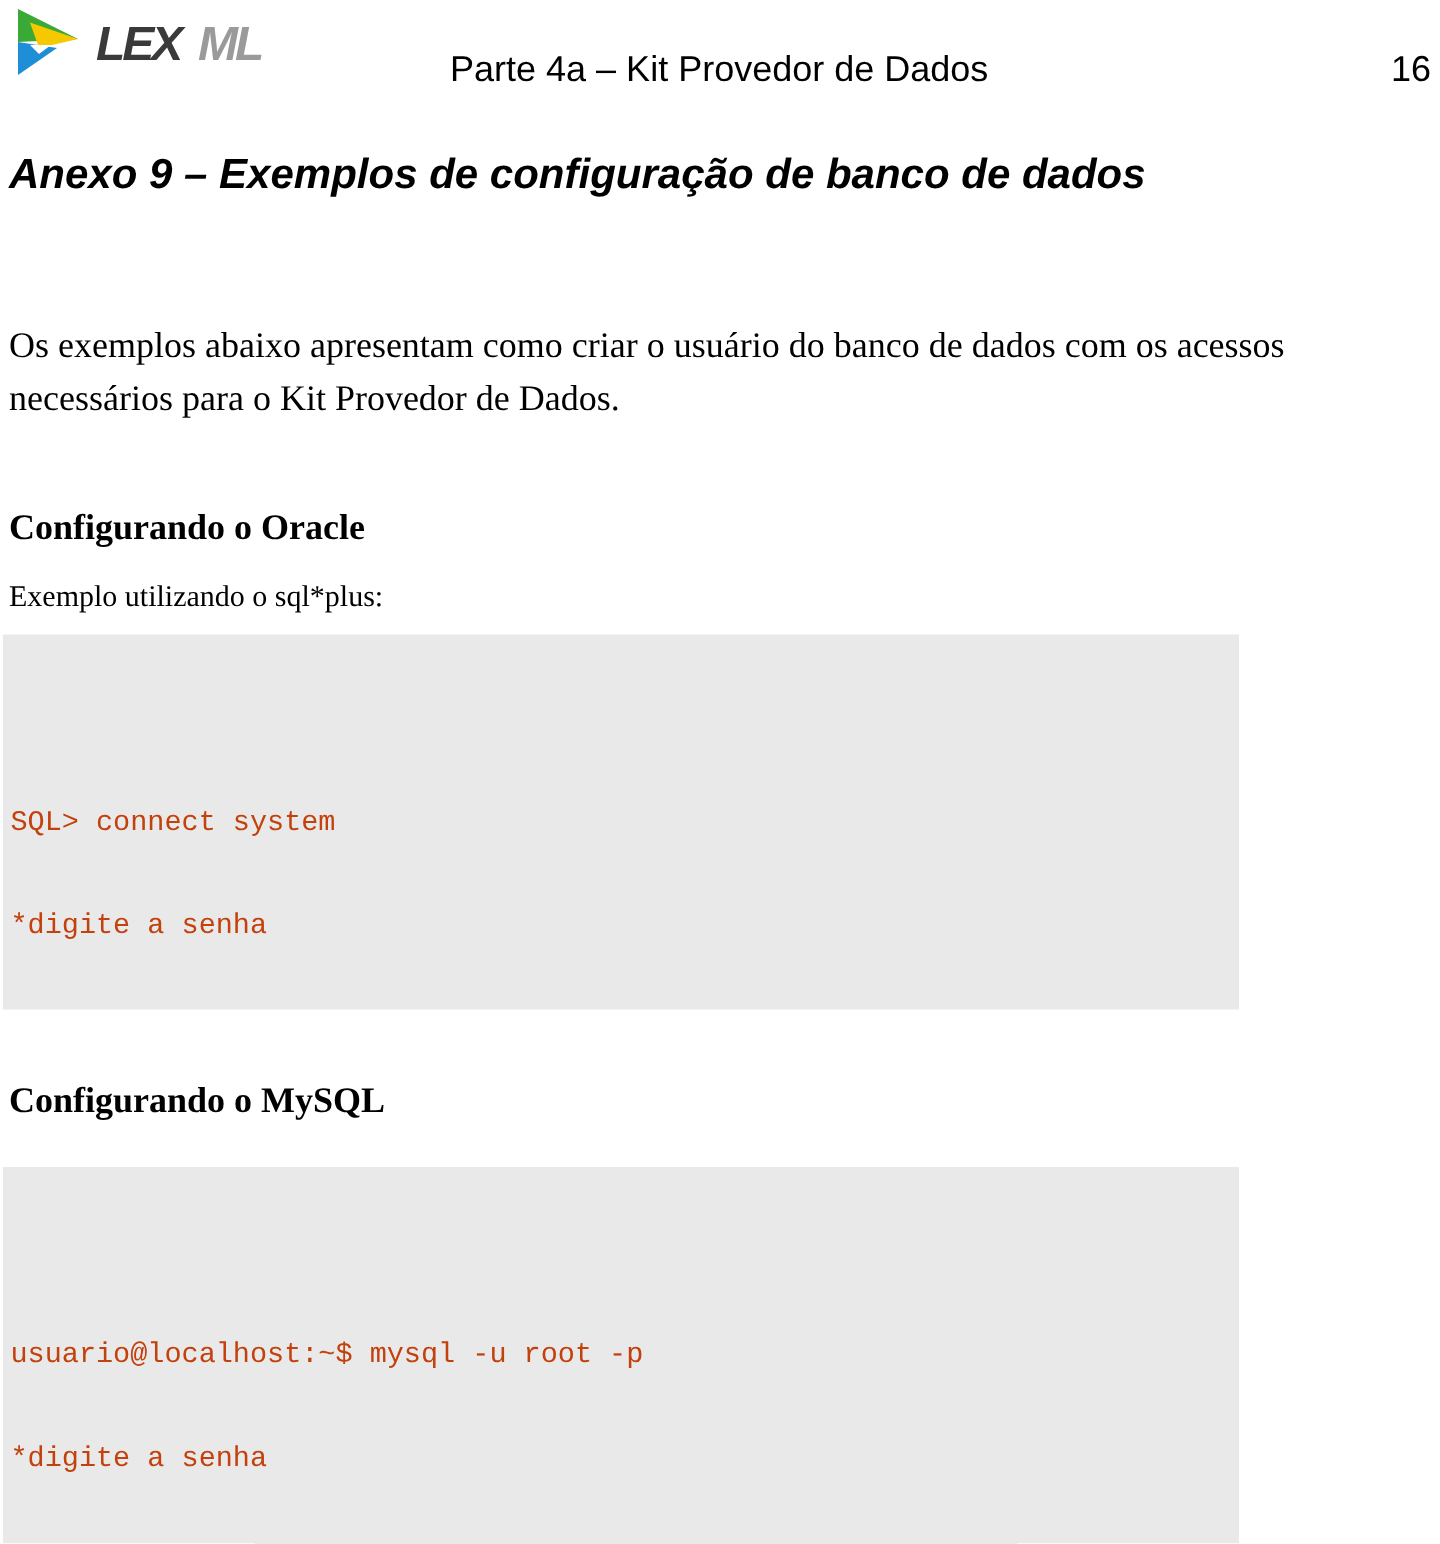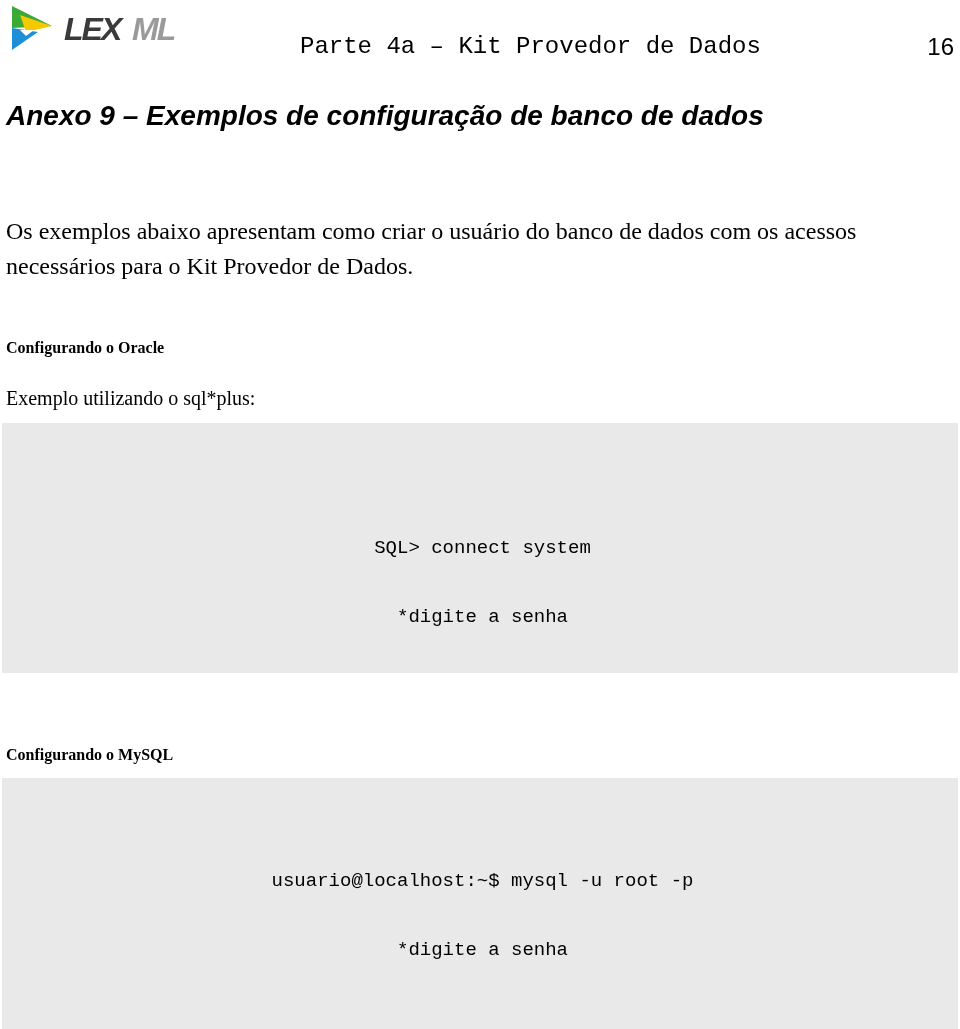--- a/index.html
+++ b/index.html
@@ -1,29 +1,29 @@
 <!DOCTYPE html>
 <html><head>
 <meta charset="utf-8">
 <style>
   html, body { margin: 0; padding: 0; background: #ffffff; }
   body { width: 960px; height: 1029px; position: relative; overflow: hidden; color: #000; }
   .logo { position: absolute; left: 12px; top: 6px; width: 190px; height: 46px; }
   .logo svg { display: block; }
-  .header-title { position: absolute; left: 300px; top: 33px; font-family: Liberation Mono, monospace; font-size: 24px; }
+  .header-title { position: absolute; left: 300px; top: 33px; font-family: Liberation Sans, sans-serif; font-size: 24px; }
   .page-number { position: absolute; right: 6px; top: 33px; font-family: "Liberation Sans", sans-serif; font-size: 24px; }
   .annex-title { position: absolute; left: 6px; top: 100px; font-family: "Liberation Sans", sans-serif; font-size: 28px; font-weight: bold; font-style: italic; }
   .intro { position: absolute; left: 6px; top: 214px; width: 954px; font-family: "Liberation Serif", serif; font-size: 24px; line-height: 35px; }
-  .section-heading { position: absolute; left: 6px; font-family: "Liberation Serif", serif; font-size: 16px; font-weight: bold; }
+  .section-heading { position: absolute; left: 6px; font-family: "Liberation Serif", serif; font-size: 24px; font-weight: bold; }
   .oracle-heading { top: 339px; }
-  .mysql-heading { top: 746px; text-align: right; }
+  .mysql-heading { top: 721px; text-align: right; }
   .example-label { position: absolute; left: 6px; top: 387px; font-family: "Liberation Serif", serif; font-size: 20px; }
-  .code-block { position: absolute; left: 2px; width: 956px; background: #e9e9e9; box-sizing: border-box; padding-left: 5px; font-family: "Liberation Mono", monospace; font-size: 19px; line-height: 23px; color: #000000; white-space: pre; text-align: center; }
+  .code-block { position: absolute; left: 2px; width: 824px; background: #e9e9e9; box-sizing: border-box; padding-left: 5px; font-family: "Liberation Mono", monospace; font-size: 19px; line-height: 23px; color: #c2410c; white-space: pre; }
   .oracle-code { top: 423px; height: 250px; padding-top: 22px; }
-  .mysql-code { top: 778px; height: 251px; }
+  .mysql-code { top: 778px; height: 251px; padding-top: 22px; }
   .code-line { height: 23px; }
   .code-gap { height: 22px; }
 </style>
 </head>
 <body>
 
 <div class="logo">
   <svg width="190" height="46" viewBox="0 0 190 46">
     <polygon points="0,0 40,20 0,22" fill="#3aa935"></polygon>
     <polygon points="8,9 40,20 14,26" fill="#f5c800"></polygon>

